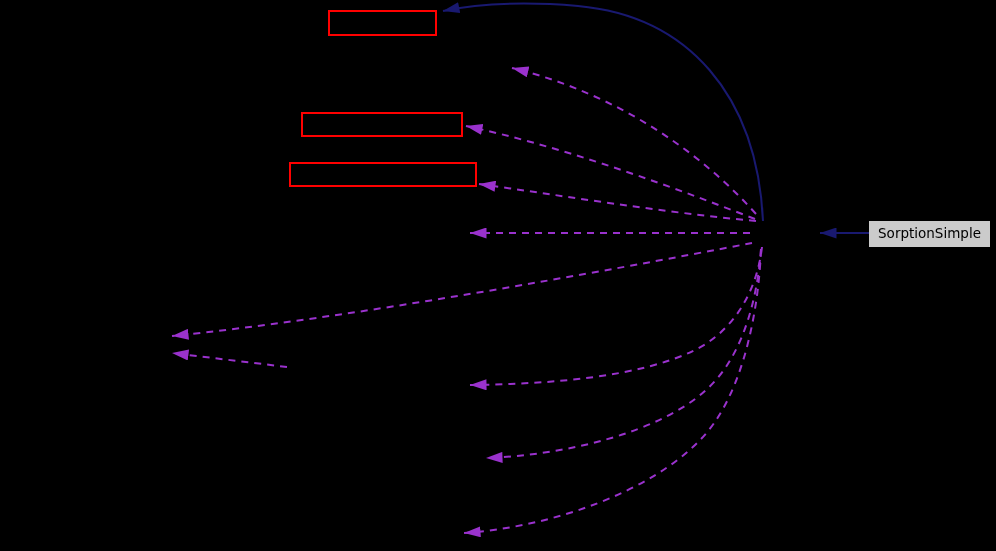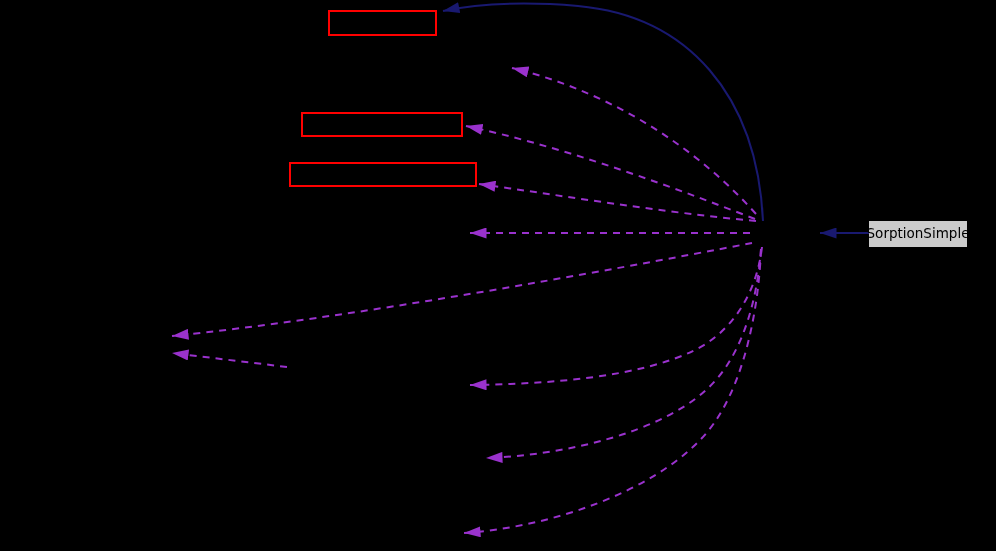--- a/index.html
+++ b/index.html
@@ -66,17 +66,17 @@
   <div id="nodes-layer">
       <div class="node" style="left: 328px; top: 10px; width: 109px; height: 26px; background: transparent; border: 2px solid rgb(255, 0, 0); color: rgb(0, 0, 0);">
         <span></span>
       </div>
       <div class="node" style="left: 301px; top: 112px; width: 162px; height: 25px; background: transparent; border: 2px solid rgb(255, 0, 0); color: rgb(0, 0, 0);">
         <span></span>
       </div>
       <div class="node" style="left: 289px; top: 162px; width: 188px; height: 25px; background: transparent; border: 2px solid rgb(255, 0, 0); color: rgb(0, 0, 0);">
         <span></span>
       </div>
-      <div class="node" style="left: 869px; top: 221px; width: 98px; height: 26px; background: rgb(203, 203, 203); border: 0px solid transparent; color: rgb(0, 0, 0);">
+      <div class="node" style="left: 869px; top: 221px; width: 121px; height: 26px; background: rgb(203, 203, 203); border: 0px solid transparent; color: rgb(0, 0, 0);">
         <span>SorptionSimple</span>
       </div>
     </div>
 </div>
 
 </body></html>

